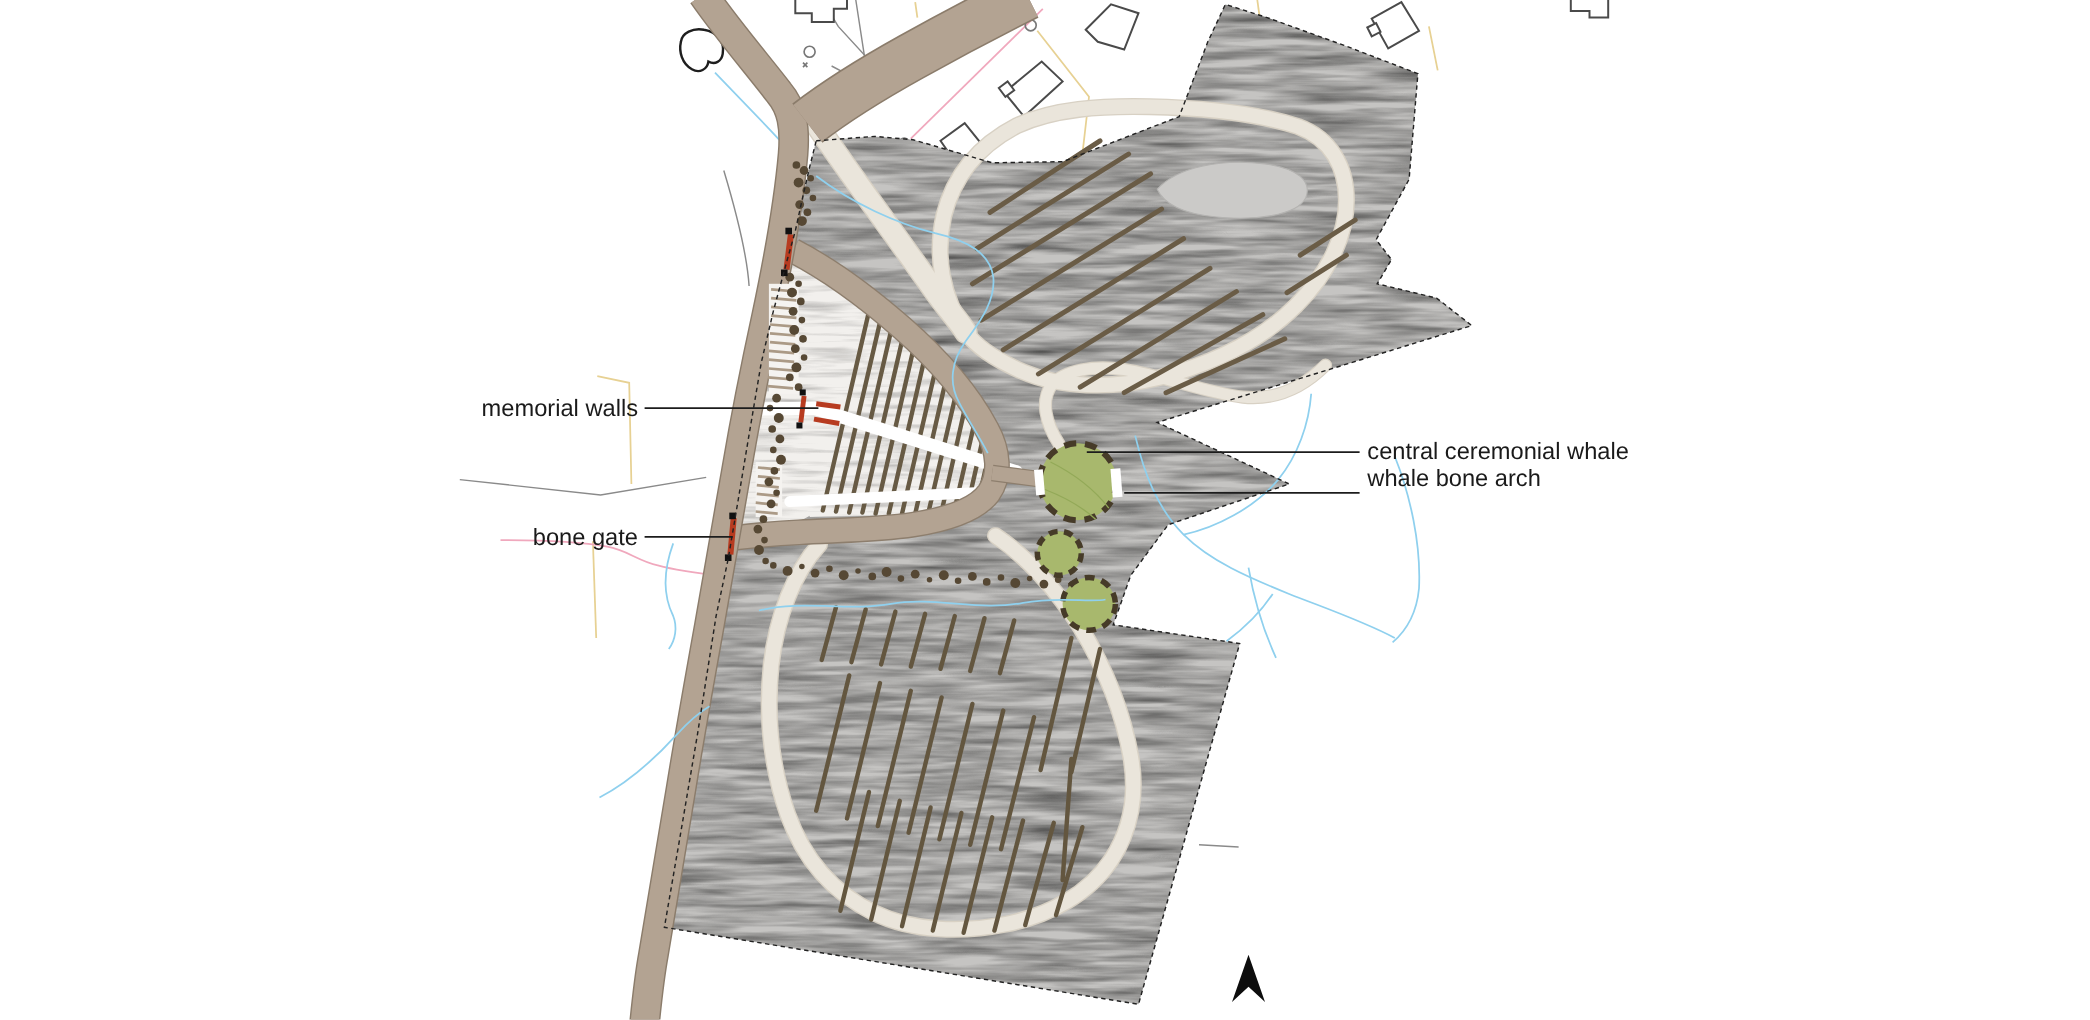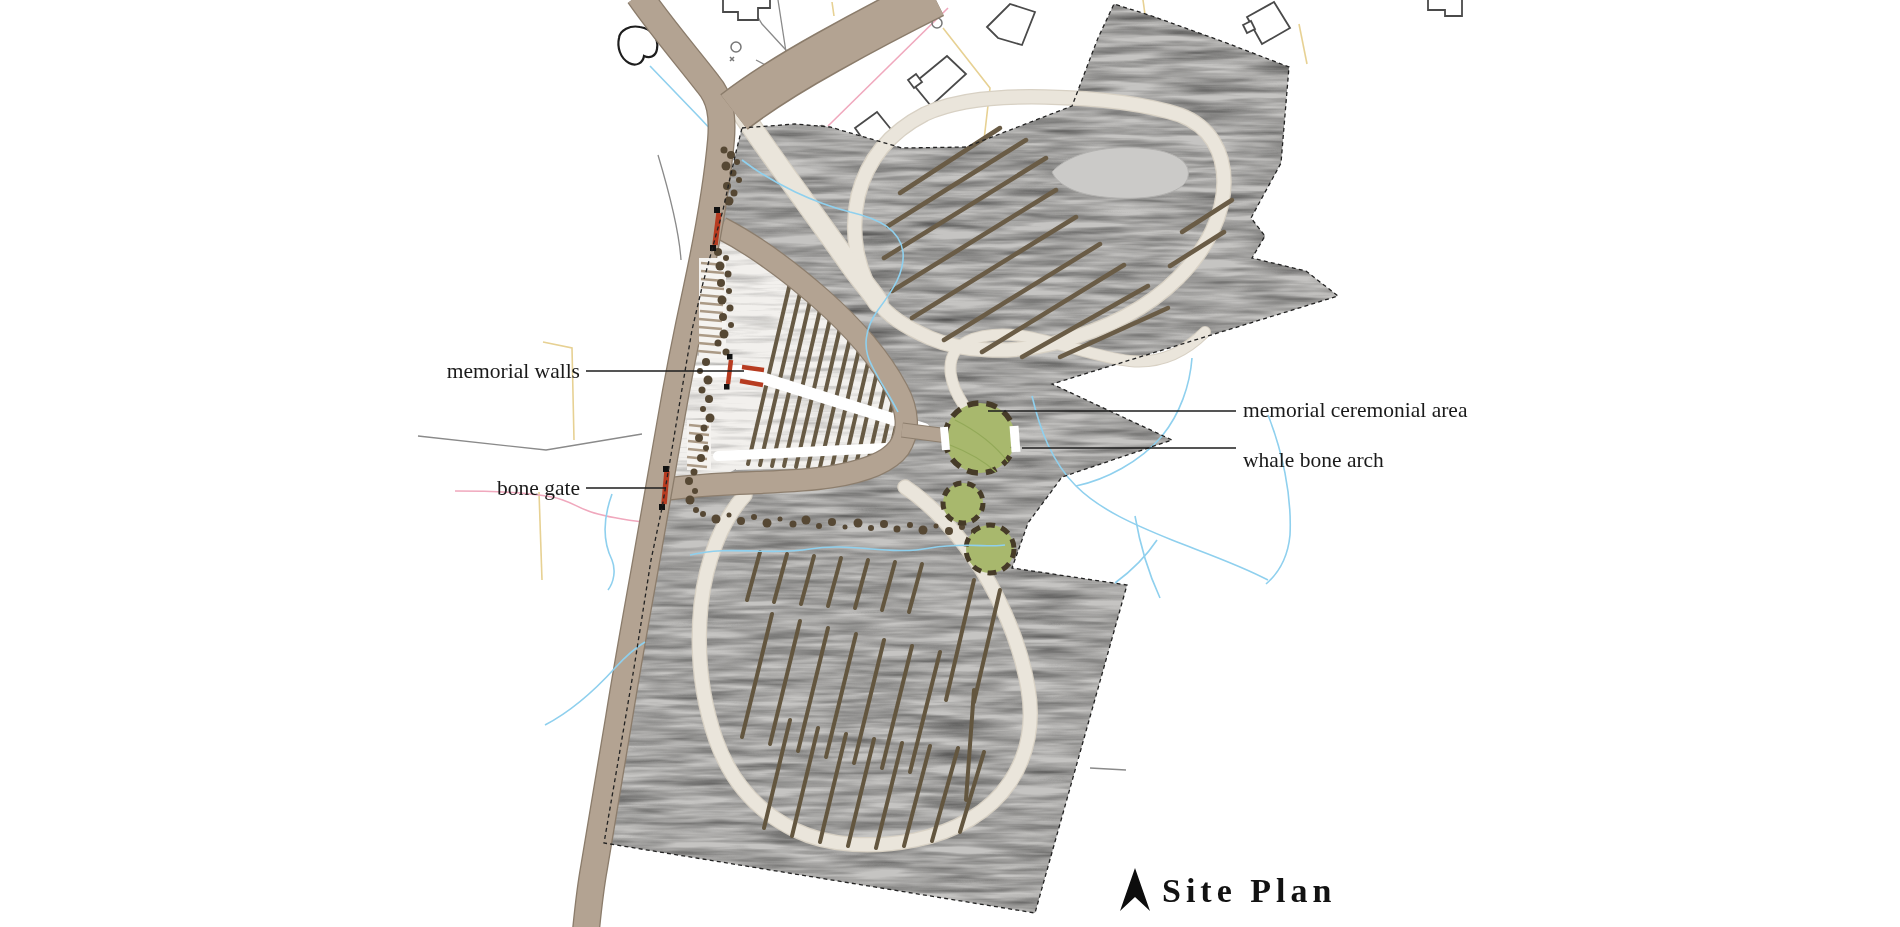--- a/index.html
+++ b/index.html
@@ -1,24 +1,24 @@
 <!DOCTYPE html>
 <html><head>
 <meta charset="utf-8">
 <style>
   html,body{margin:0;padding:0;background:#ffffff;}
   #stage{position:relative;width:1900px;height:927px;background:#ffffff;overflow:hidden;
-         font-family:Liberation Serif, serif;}
+         font-family:Liberation Sans, sans-serif;}
   #plan-svg{position:absolute;left:0;top:0;}
   .label{position:absolute;color:#1a1a1a;font-size:21.5px;line-height:1.05;white-space:nowrap;}
   .label.right{text-align:right;}
   #lbl-memorial{left:420px;top:360px;width:160px;}
   #lbl-entry{left:420px;top:477px;width:160px;}
   #lbl-central{left:1243px;top:399px;}
-  #lbl-whale{left:1243px;top:449px;}
+  #lbl-whale{left:1243px;top:424px;}
   #plan-title{position:absolute;left:1162px;top:872px;color:#121212;font-size:34px;
               letter-spacing:5px;font-weight:600;}
 </style>
 </head>
 <body>
 
 <div id="stage">
 <svg id="plan-svg" width="1900" height="927" viewBox="0 0 1900 927" xmlns="http://www.w3.org/2000/svg">
   <defs>
     <path id="groundPath" d="M 742,128 L 795,124 L 830,127 L 902,148 L 966,147 L 1072,106 L 1098,38 L 1114,4
@@ -320,16 +320,15 @@
     <line x1="586" y1="488" x2="666" y2="488"></line>
     <line x1="988" y1="411" x2="1236" y2="411"></line>
     <line x1="1022" y1="448" x2="1236" y2="448"></line>
   </g>
 
   <polygon fill="#0d0d0d" points="1135,868 1150,911 1135,897 1120,911"></polygon>
 </svg>
 
 <div class="label right" id="lbl-memorial">memorial walls</div>
 <div class="label right" id="lbl-entry">bone gate</div>
-<div class="label" id="lbl-central">memorial ceremonial area</div>
+<div class="label" id="lbl-central">central ceremonial whale</div>
 <div class="label" id="lbl-whale">whale bone arch</div>
-<div id="plan-title">Site Plan</div>
 </div>
 
 </body></html>

